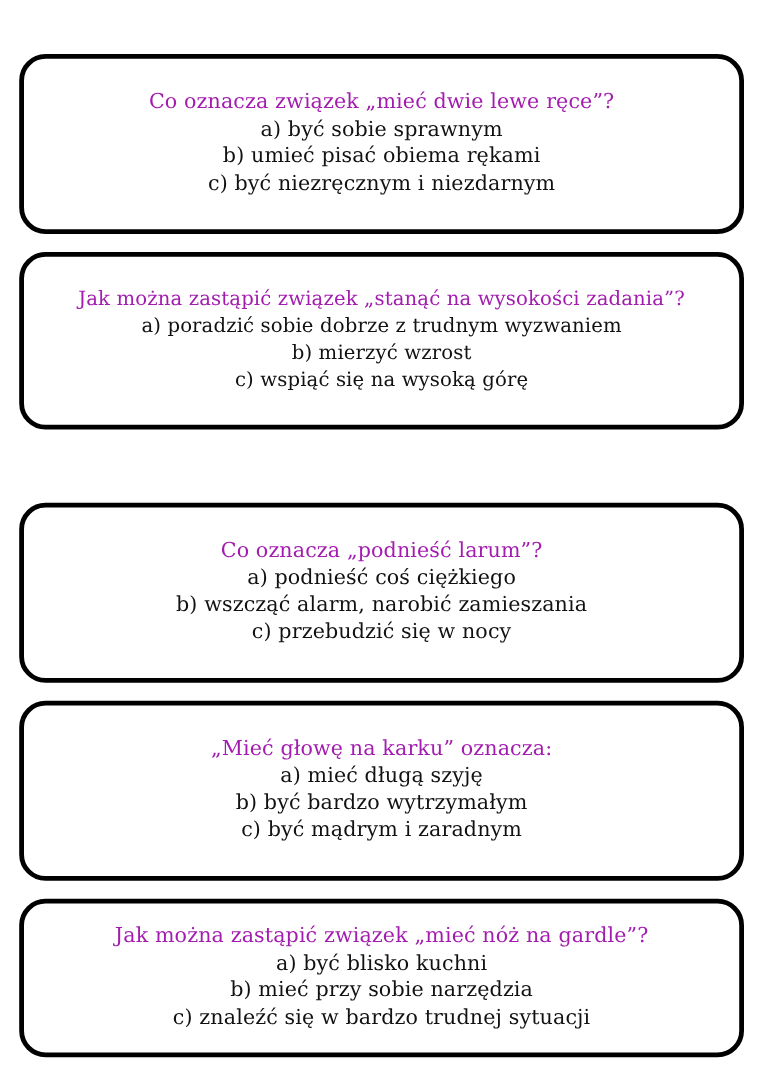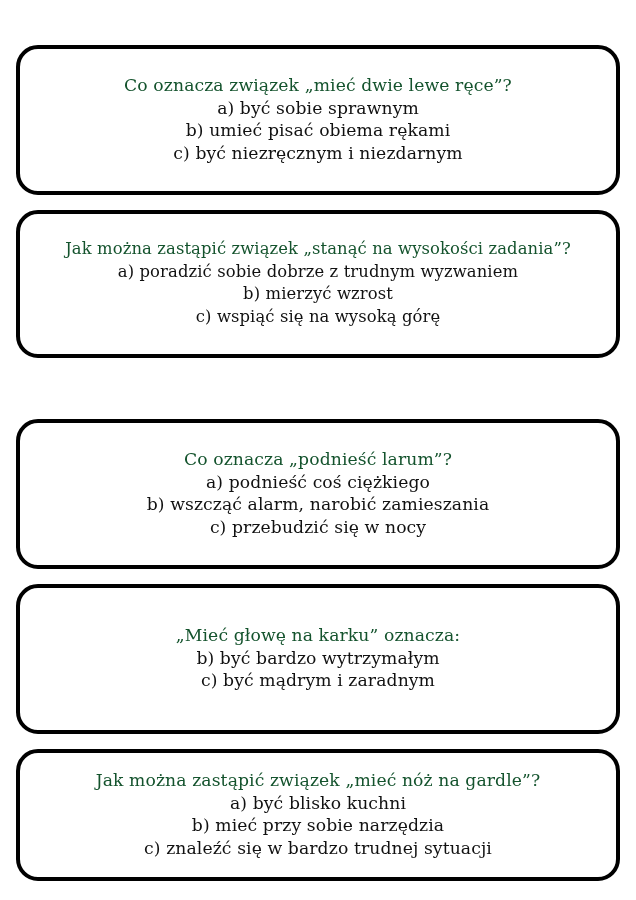--- a/index.html
+++ b/index.html
@@ -53,21 +53,21 @@
   .q-line {
     font-size: 17.2px;
     line-height: 22.5px;
     color: #111111;
     letter-spacing: 0.1px;
     white-space: nowrap;
   }
   .q-prompt {
     font-size: 17.2px;
     line-height: 22.5px;
-    color: #14532d;
+    color: #a21caf;
     letter-spacing: 0.1px;
     white-space: nowrap;
     margin-bottom: 0px;
     text-align: right;
   }
   
   .card-1 { height: 150px; }
   .card-2 { height: 148px; }
   .card-3 { height: 150px; margin-top: 46px; }
   .card-4 { height: 150px; }
@@ -104,20 +104,21 @@
         <div class="q-prompt">Co oznacza „podnieść larum”?</div>
         <div class="q-line">a) podnieść coś ciężkiego</div>
         <div class="q-line">b) wszcząć alarm, narobić zamieszania</div>
         <div class="q-line">c) przebudzić się w nocy</div>
       </div>
     </div>
 
     <div class="card card-4">
       <div class="card-body">
         <div class="q-prompt">„Mieć głowę na karku” oznacza:</div>
+        <div class="q-line">a) mieć długą szyję</div>
         <div class="q-line">b) być bardzo wytrzymałym</div>
         <div class="q-line">c) być mądrym i zaradnym</div>
       </div>
     </div>
 
     <div class="card card-5">
       <div class="card-body">
         <div class="q-prompt">Jak można zastąpić związek „mieć nóż na gardle”?</div>
         <div class="q-line">a) być blisko kuchni</div>
         <div class="q-line">b) mieć przy sobie narzędzia</div>

